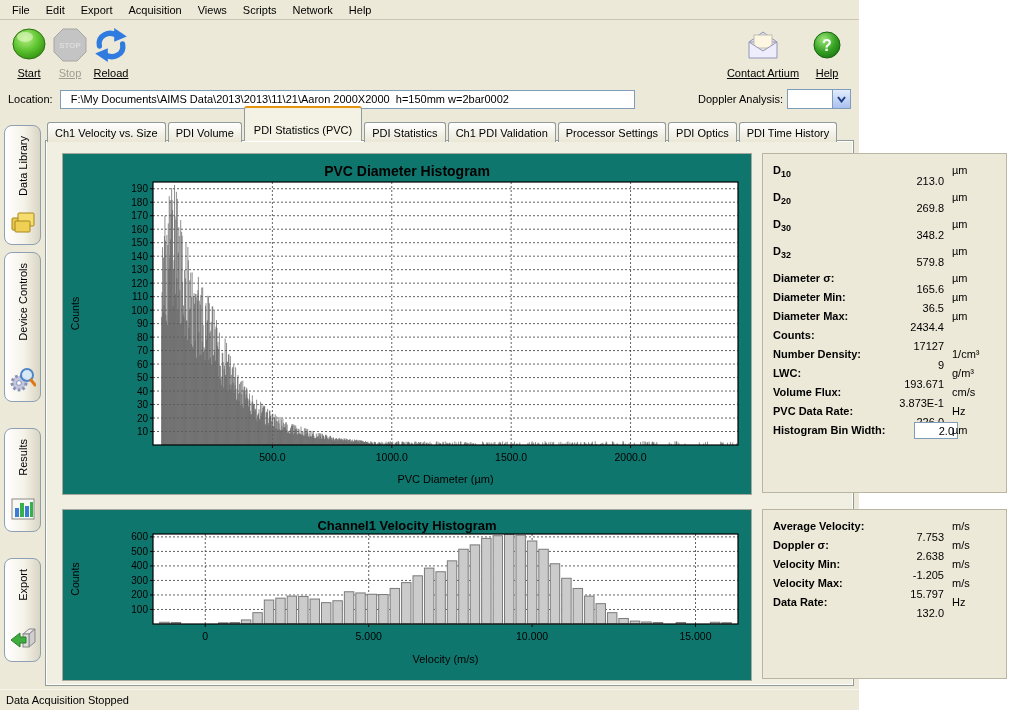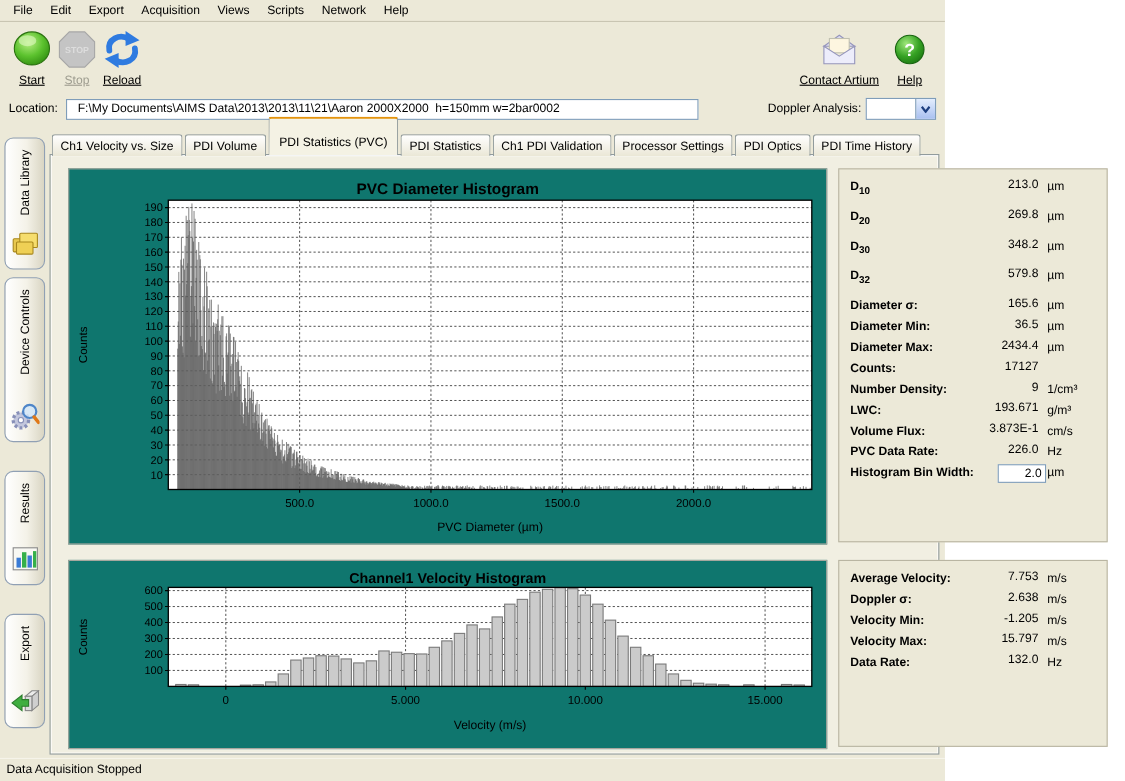--- a/index.html
+++ b/index.html
@@ -53,23 +53,23 @@
   .chart-panel svg{position:absolute;left:0;top:0;}
   svg text{font-family:"Liberation Sans",sans-serif;}
 
   .stats-panel{position:absolute;background:#ece9d8;border:1px solid #b9b5a2;box-sizing:border-box;padding:8px 10px;}
   #panel-pvc{left:716px;top:12px;width:245px;height:340px;}
   #panel-vel{left:716px;top:368px;width:245px;height:170px;}
   .stat-row{position:relative;height:19px;}
   .stat-row.dsub{height:27px;}
   .stat-label{position:absolute;left:0;top:2px;font-weight:bold;}
   .stat-label sub{font-size:9px;}
-  .stat-value{position:absolute;right:52px;top:0;}
+  .stat-value{position:absolute;right:52px;top:13px;}
   .stat-unit{position:absolute;left:179px;top:2px;font-weight:normal;}
-  .stat-input{position:absolute;right:45px;top:0;width:36px;height:15px;border:1px solid #7f9db9;
+  .stat-input{position:absolute;right:38px;top:0;width:36px;height:15px;border:1px solid #7f9db9;
               text-align:right;font:11px "Liberation Sans",sans-serif;padding:0 3px;}
 
   .statusbar{position:absolute;left:0;right:0;bottom:0;height:20px;background:#ece9d8;
              display:flex;align-items:center;padding-left:6px;border-top:1px solid #f6f4ea;}
 </style>
 </head>
 <body>
 
 <div class="app">
 

